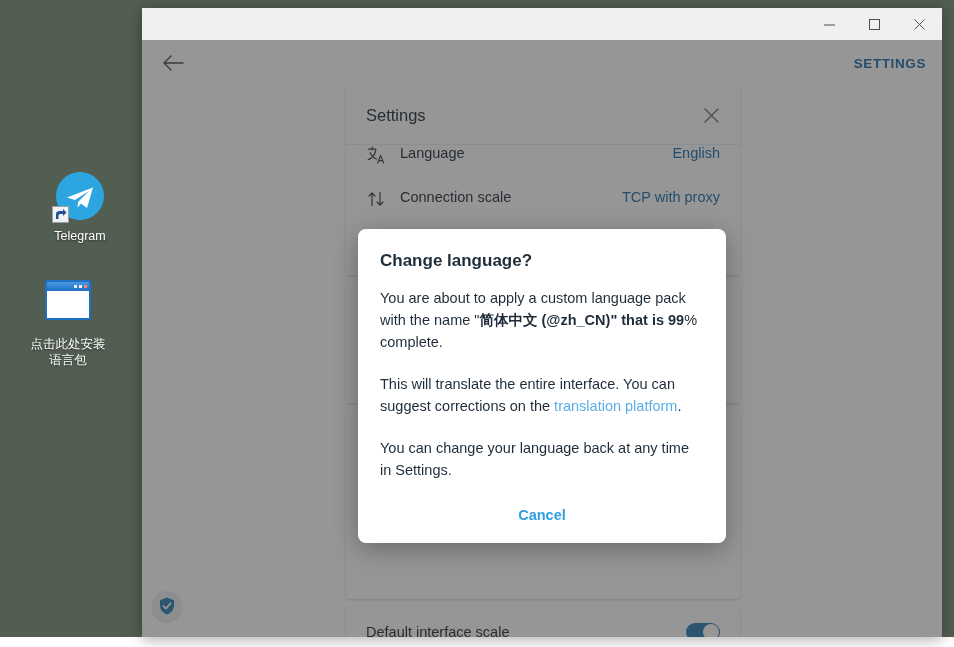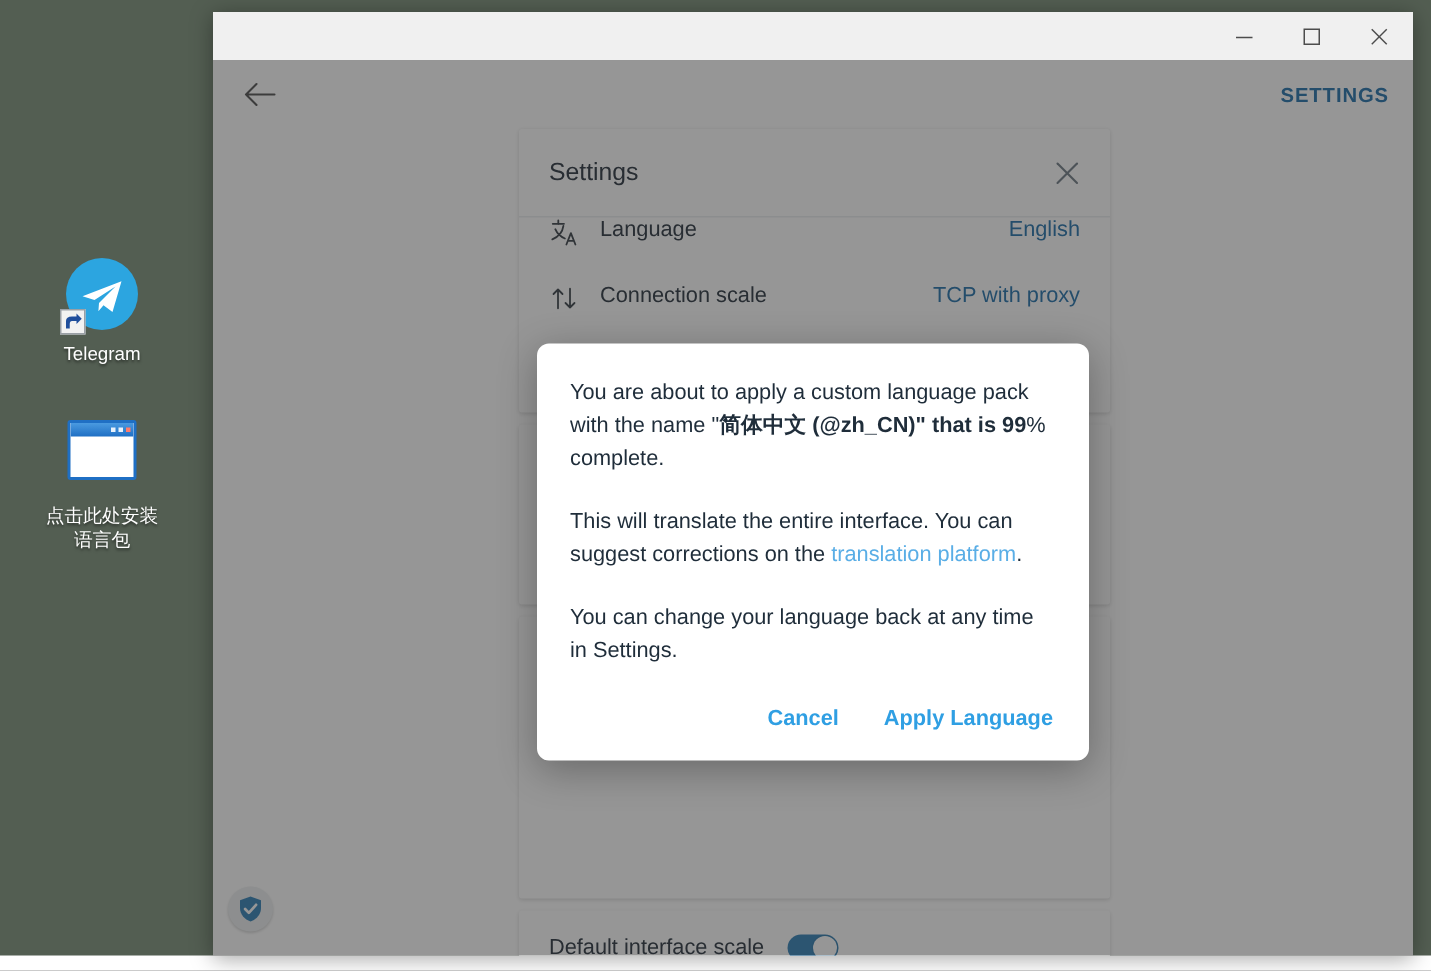--- a/index.html
+++ b/index.html
@@ -109,21 +109,21 @@
     width: 45px;
     display: flex;
     align-items: center;
     justify-content: center;
     color: #4d4d4d;
   }
 
   .app-body {
     position: relative;
     height: 597px;
-    background: #737373;
+    background: #f9a8d4;
     overflow: hidden;
   }
 
   
   .settings-page {
     position: absolute;
     inset: 0;
     background: #ffffff;
   }
   .topbar {
@@ -202,20 +202,21 @@
   .block {
     height: 42px;
   }
   .block.tall { height: 120px; }
   .block.xtall { height: 188px; }
 
   .scale-card { padding: 16px 20px 14px 20px; }
   .scale-head {
     display: flex;
     align-items: center;
+    justify-content: space-between;
     margin-bottom: 18px;
     gap: 16px;
   }
   .scale-title { font-size: 14.5px; color: #222d38; }
   .toggle {
     width: 34px; height: 18px;
     border-radius: 9px;
     background: #2b7db5;
     position: relative;
   }
@@ -278,41 +279,42 @@
   .modal-link {
     color: #5aaee6;
     text-decoration: none;
   }
   .modal-actions {
     display: flex;
     justify-content: flex-end;
     align-items: center;
     gap: 26px;
     padding-top: 2px;
+    flex-direction: column;
   }
   .modal-btn {
     font-size: 14.5px;
     font-weight: bold;
     color: #2f9fe3;
     background: none;
     border: none;
     padding: 6px 2px;
     cursor: pointer;
     font-family: inherit;
   }
   .cjk { font-family: Liberation Sans, sans-serif; }
 </style>
 </head>
 <body>
 
 <div id="screen">
 
   <div class="desktop" style="background: rgb(83, 94, 82);">
 
-    <div class="desktop-icon" style="left:14px; top:172px;">
+    <div class="desktop-icon" style="left:26px; top:172px;">
       <div class="di-glyph">
         <div class="tg-circle">
           <svg class="tg-plane" viewBox="0 0 30 24" xmlns="http://www.w3.org/2000/svg">
             <path d="M28 1.5 L2 11.5 L10 14 L24 5 L13 16 L12.6 21.5 L16 17.5 L22 22 Z" fill="#ffffff"></path>
           </svg>
         </div>
         <div class="shortcut-badge">
           <svg width="15" height="15" viewBox="0 0 15 15" xmlns="http://www.w3.org/2000/svg">
             <path d="M3 12 L3 7 Q3 4 7 4 L10 4 L10 2 L13.5 5.5 L10 9 L10 7 L7 7 Q5.5 7 5.5 9 L5.5 12 Z" fill="#1f4e9c"></path>
           </svg>
@@ -432,28 +434,28 @@
           <svg width="20" height="20" viewBox="0 0 20 20" xmlns="http://www.w3.org/2000/svg">
             <path d="M10 1.6 L17 4.2 V9.4 C17 13.8 13.9 17 10 18.4 C6.1 17 3 13.8 3 9.4 V4.2 Z" fill="#2b7db5"></path>
             <path d="M6.4 10 L8.9 12.6 L13.7 7.2" fill="none" stroke="#ffffff" stroke-width="1.8" stroke-linecap="round" stroke-linejoin="round"></path>
           </svg>
         </div>
       </div>
 
       <div class="dim"></div>
 
       <div class="modal">
+        <div class="modal-title">Change language?</div>
 
         <p class="modal-p"><span>You are about to apply a custom language pack with the name "</span><b class="cjk">简体中文</b><b> (@zh_CN)" that is </b><b>99</b><span>% complete.</span></p>
 
         <p class="modal-p"><span>This will translate the entire interface. You can suggest corrections on the </span><a href="#" class="modal-link" style="color: rgb(90, 174, 230);">translation platform</a><span>.</span></p>
 
         <p class="modal-p">You can change your language back at any time in Settings.</p>
 
         <div class="modal-actions">
           <button class="modal-btn" style="color: rgb(47, 159, 227);">Cancel</button>
-          <button class="modal-btn" style="color: rgb(47, 159, 227);">Apply Language</button>
         </div>
       </div>
 
     </div>
   </div>
 </div>
 
 </body></html>

